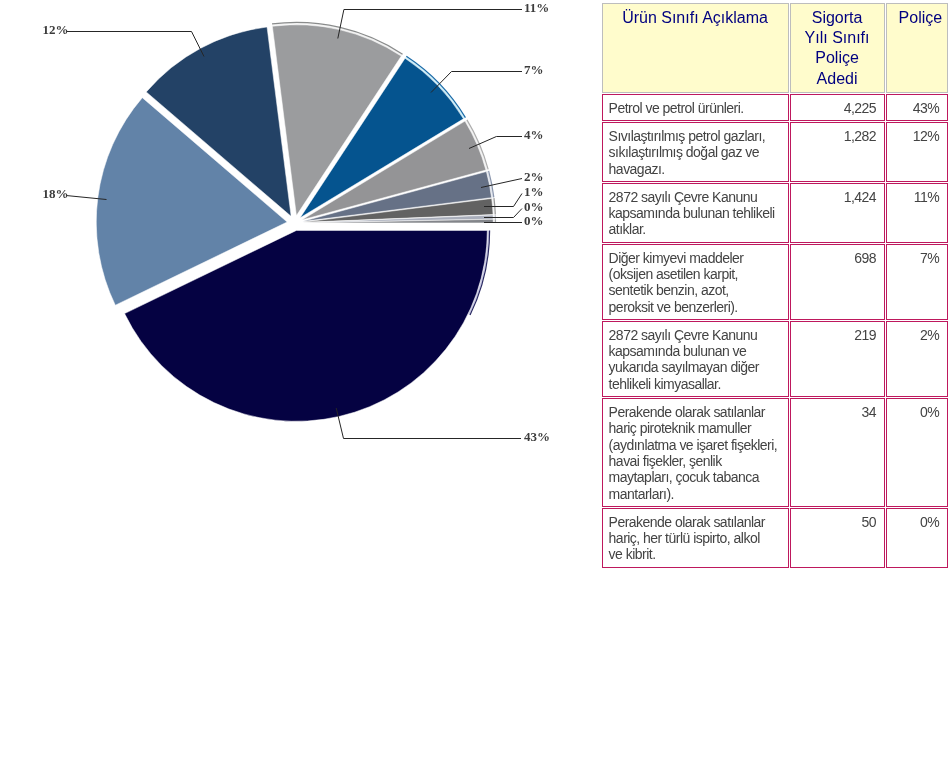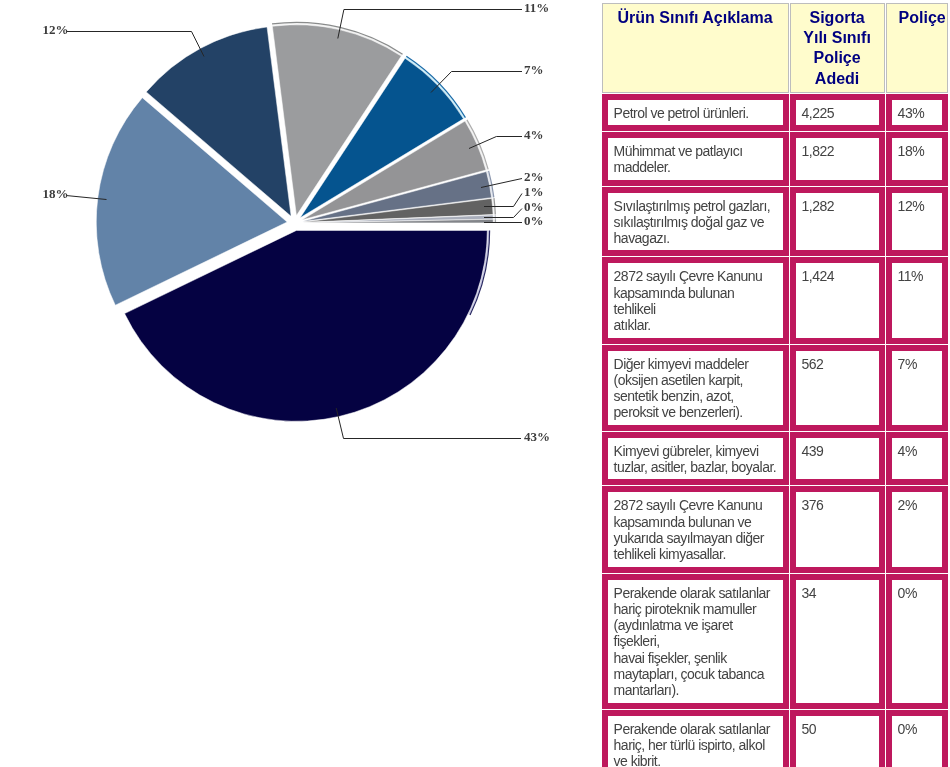--- a/index.html
+++ b/index.html
@@ -3,26 +3,26 @@
 <meta charset="utf-8">
 <title>Ürün Sınıfı Açıklama</title>
 <style>
   html,body{margin:0;padding:0;background:#ffffff;}
   body{width:950px;height:767px;font-family:"Liberation Sans",sans-serif;overflow:hidden;}
   #root{position:relative;width:950px;height:767px;}
   #chart-area{position:absolute;left:0;top:0;width:580px;height:767px;}
   #pie-svg{display:block;}
   #table-area{position:absolute;left:600.6px;top:2.1px;width:348px;}
   table.data{border-collapse:separate;border-spacing:1.9px;width:348px;table-layout:fixed;}
-  table.data th{background:#fffccc;color:#000080;font-weight:bold;font-size:16px;
+  table.data th{background:#fffccc;color:#000080;font-weight:normal;font-size:16px;
      line-height:20.15px;text-align:center;padding:4px 12px 2.9px 12px;
      border:1px solid #bdbdbd;vertical-align:top;margin-left:44px;}
-  table.data td{border:6px solid #be185d;vertical-align:top;color:#434343;
+  table.data td{border:1px solid #be185d;vertical-align:top;color:#434343;
      font-size:14px;letter-spacing:-0.52px;line-height:16.3px;padding:5px 6px 4px 6px;}
-  table.data td.num{text-align:left;padding-right:7.5px;}
+  table.data td.num{text-align:right;padding-right:7.5px;}
   .lbl{position:absolute;font-family:"Liberation Serif",serif;font-weight:bold;font-size:13px;line-height:13px;
      color:#3c3c3c;white-space:nowrap;}
 </style>
 </head>
 <body>
 
 <div id="root">
 <div id="chart-area">
 <svg id="pie-svg" width="580" height="767" viewBox="0 0 580 767">
 <g id="pie-shadows">
@@ -95,47 +95,37 @@
 <th>Poliçe</th>
 </tr>
         </thead>
 <tbody id="tbody">
           <tr>
             <td class="desc">Petrol ve petrol ürünleri.</td>
             <td class="num">4,225</td>
             <td class="num">43%</td>
           </tr>
           <tr>
-            <td class="desc">Mühimmat ve patlayıcı<br>maddeler.</td>
-            <td class="num">1,822</td>
-            <td class="num">18%</td>
-          </tr>
-          <tr>
             <td class="desc">Sıvılaştırılmış petrol gazları,<br>sıkılaştırılmış doğal gaz ve<br>havagazı.</td>
             <td class="num">1,282</td>
             <td class="num">12%</td>
           </tr>
           <tr>
             <td class="desc">2872 sayılı Çevre Kanunu<br>kapsamında bulunan tehlikeli<br>atıklar.</td>
             <td class="num">1,424</td>
             <td class="num">11%</td>
           </tr>
           <tr>
             <td class="desc">Diğer kimyevi maddeler<br>(oksijen asetilen karpit,<br>sentetik benzin, azot,<br>peroksit ve benzerleri).</td>
-            <td class="num">562</td>
+            <td class="num">698</td>
             <td class="num">7%</td>
           </tr>
           <tr>
-            <td class="desc">Kimyevi gübreler, kimyevi<br>tuzlar, asitler, bazlar, boyalar.</td>
-            <td class="num">439</td>
-            <td class="num">4%</td>
-          </tr>
-          <tr>
             <td class="desc">2872 sayılı Çevre Kanunu<br>kapsamında bulunan ve<br>yukarıda sayılmayan diğer<br>tehlikeli kimyasallar.</td>
-            <td class="num">376</td>
+            <td class="num">219</td>
             <td class="num">2%</td>
           </tr>
           <tr>
             <td class="desc">Perakende olarak satılanlar<br>hariç piroteknik mamuller<br>(aydınlatma ve işaret fişekleri,<br>havai fişekler, şenlik<br>maytapları, çocuk tabanca<br>mantarları).</td>
             <td class="num">34</td>
             <td class="num">0%</td>
           </tr>
           <tr>
             <td class="desc">Perakende olarak satılanlar<br>hariç, her türlü ispirto, alkol<br>ve kibrit.</td>
             <td class="num">50</td>

